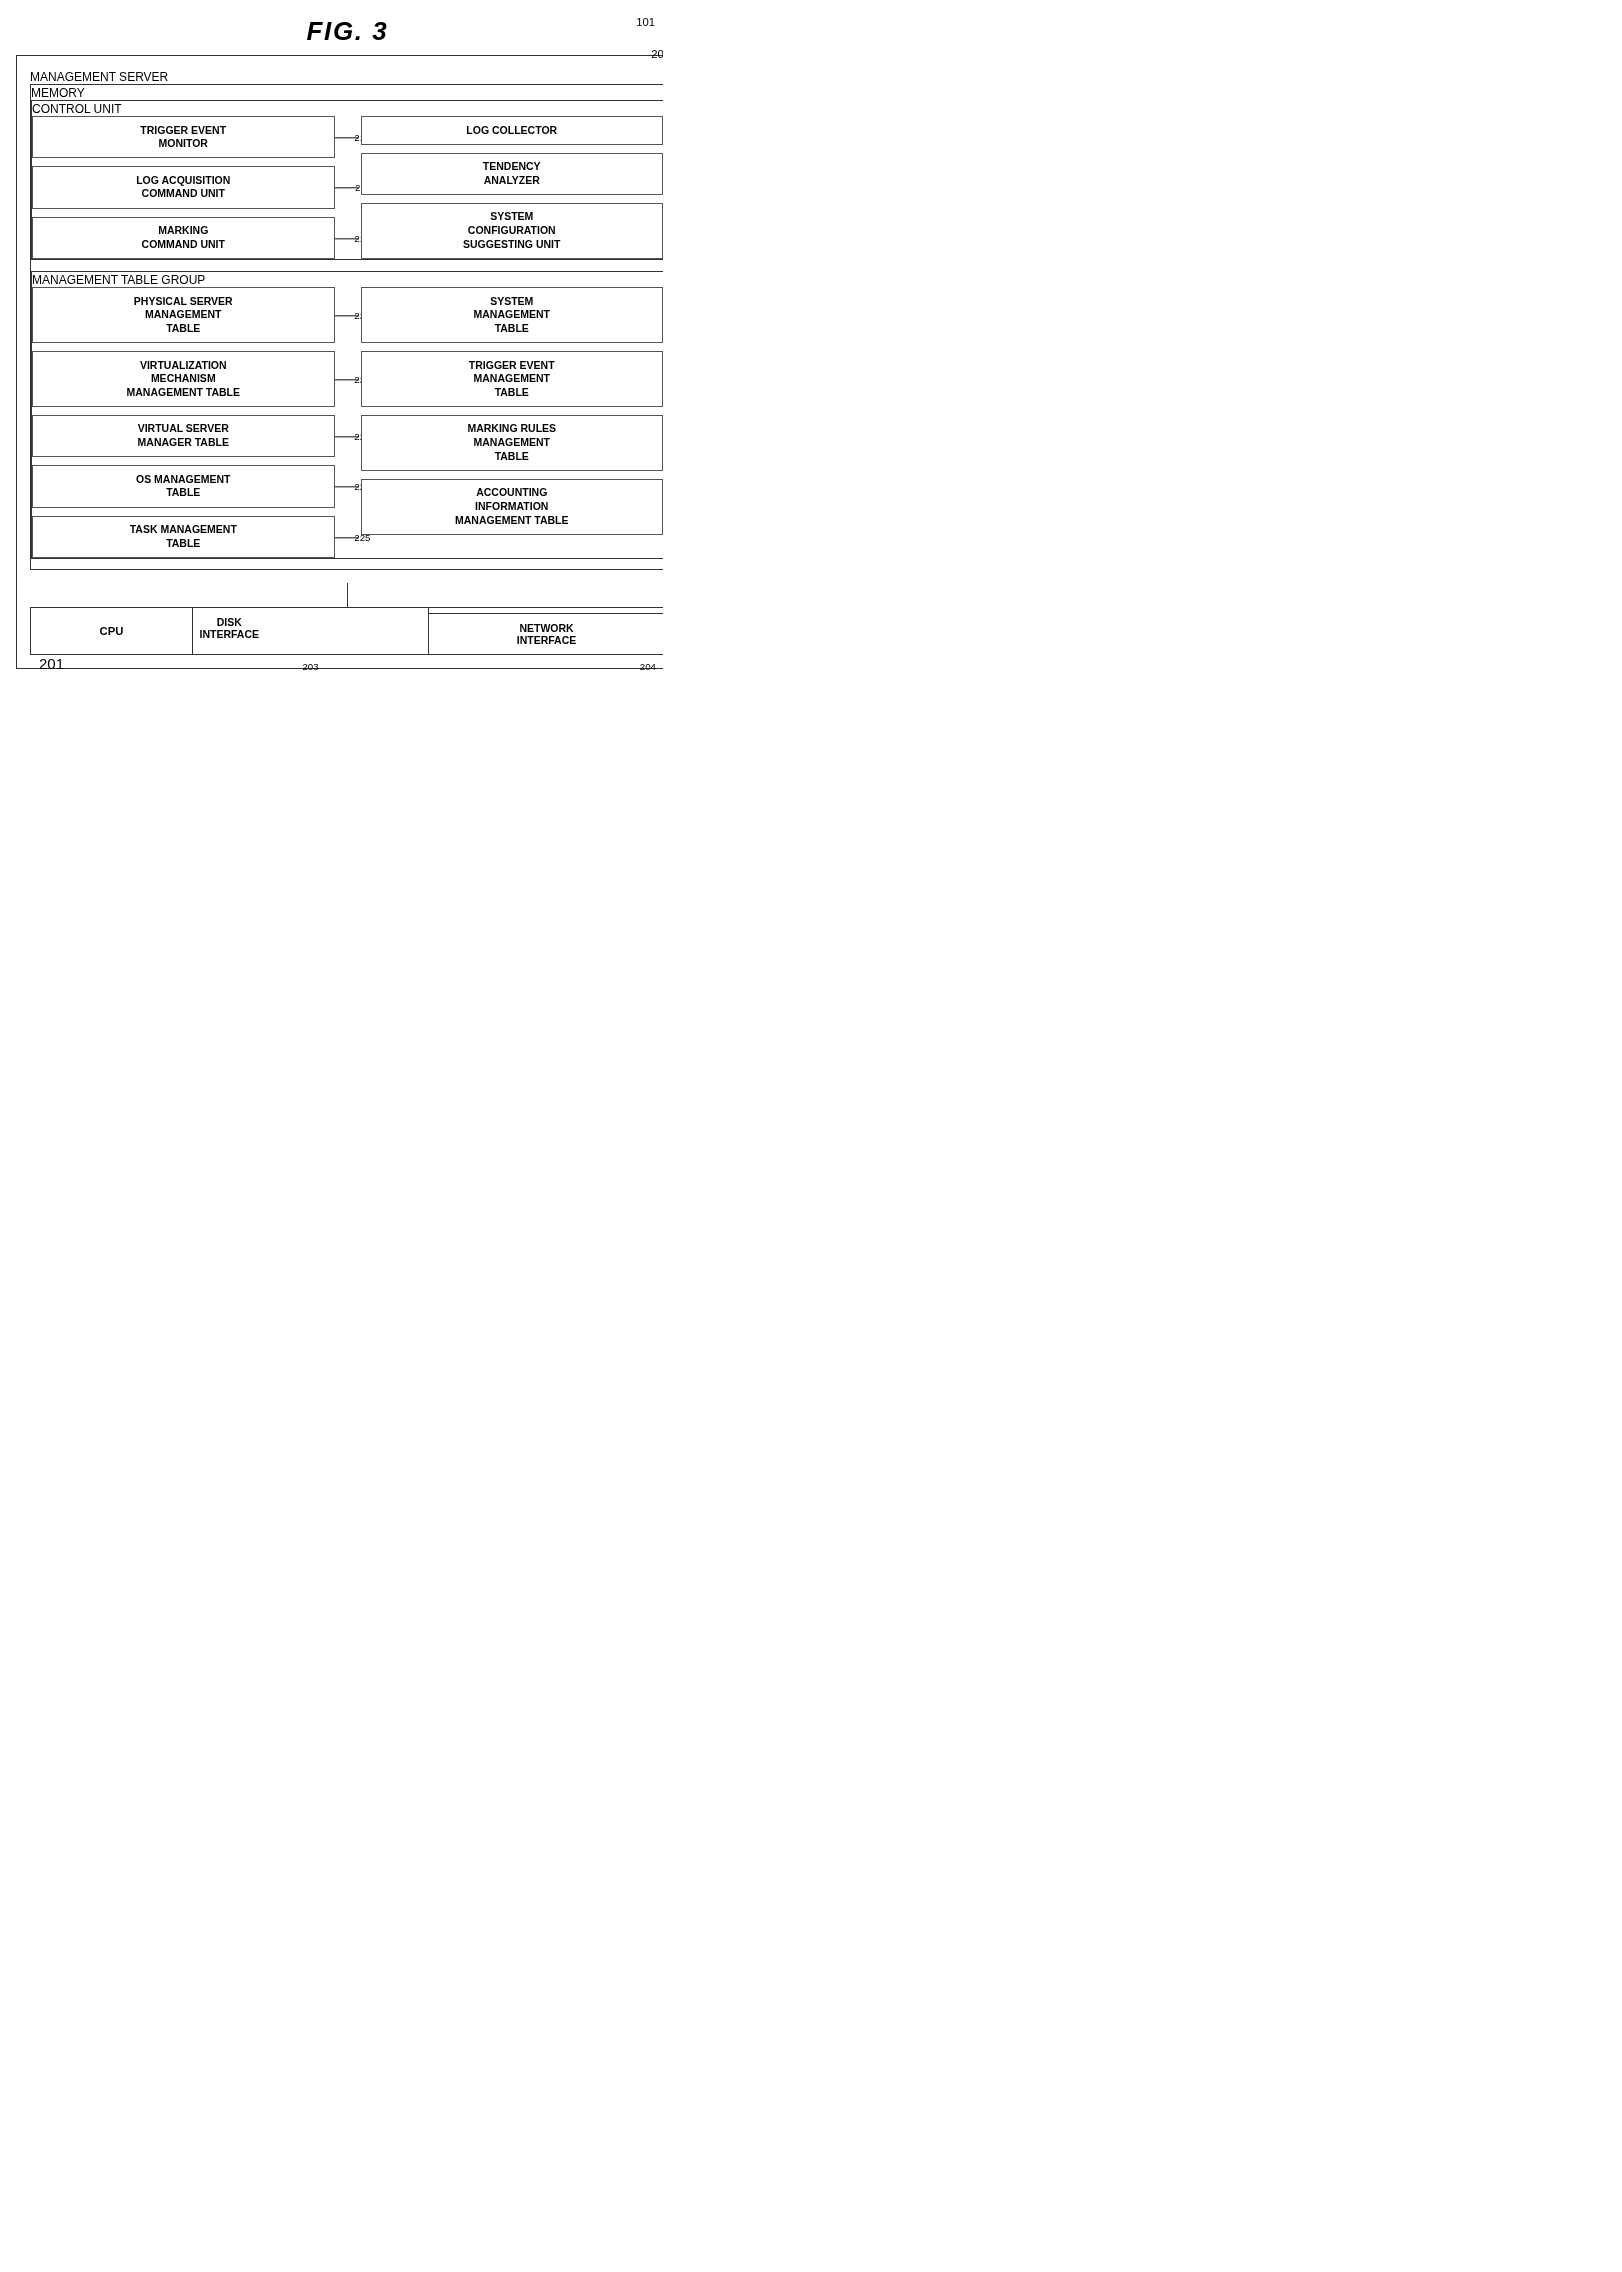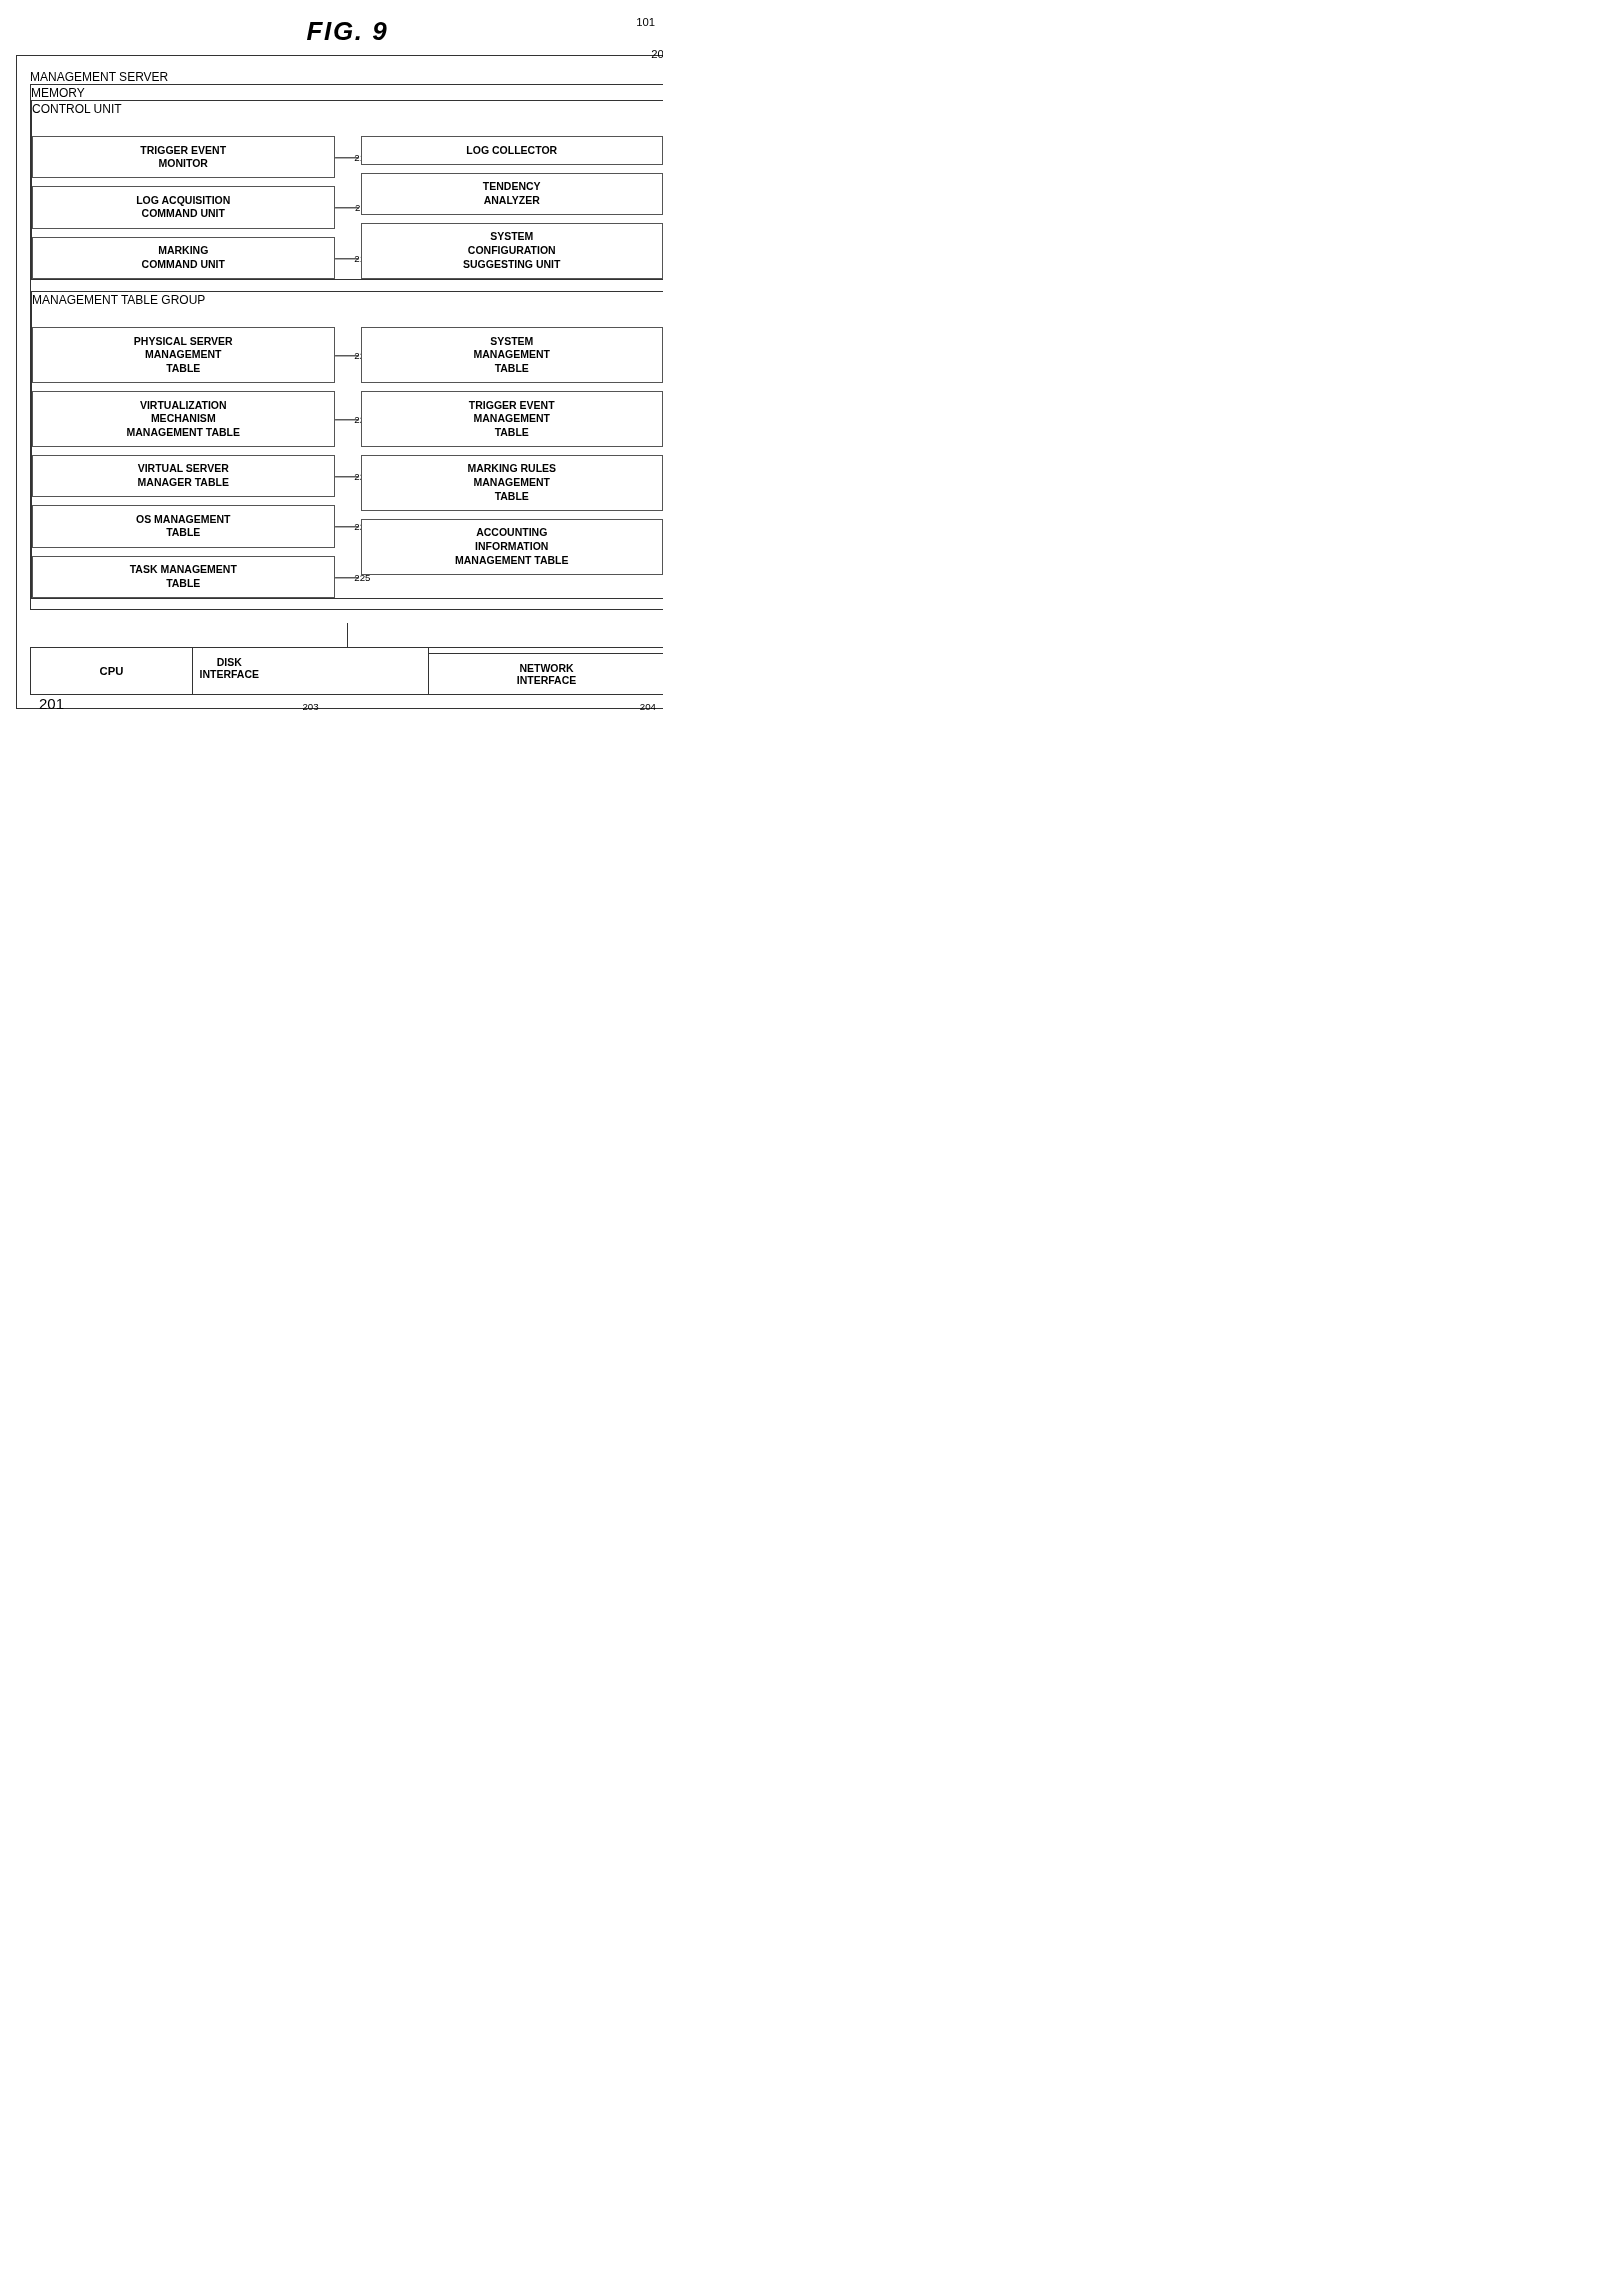--- a/index.html
+++ b/index.html
@@ -42,21 +42,20 @@
       font-size: 10.5px;
       font-weight: bold;
       line-height: 1.3;
       position: relative;
       background: #fff;
     }
     .two-col {
       display: grid;
       grid-template-columns: 1fr 1fr;
       gap: 26px;
-      margin-top: 20px;
     }
     .col {
       display: flex;
       flex-direction: column;
       gap: 8px;
     }
     .page-wrapper {
       position: relative;
       width: 663px;
     }
@@ -71,21 +70,21 @@
       top: 0;
       font-size: 11.3px;
     }
   </style>
 </head>
 <body>
 
 <div class="page-wrapper">
 
   <div class="title-area">
-    <span class="page-title">FIG. 9</span>
+    <span class="page-title">FIG. 3</span>
     <span class="title-ref">101</span>
   </div>
 
   <div class="outer-box" style="position:relative;">
     <span class="box-label">MANAGEMENT SERVER</span>
     <span style="position:absolute; top:-8px; right:8px; font-size:11.3px;">202</span>
 
     
     <div class="inner-box" style="position:relative; margin-bottom:13px;">
       <span class="box-label">MEMORY</span>

